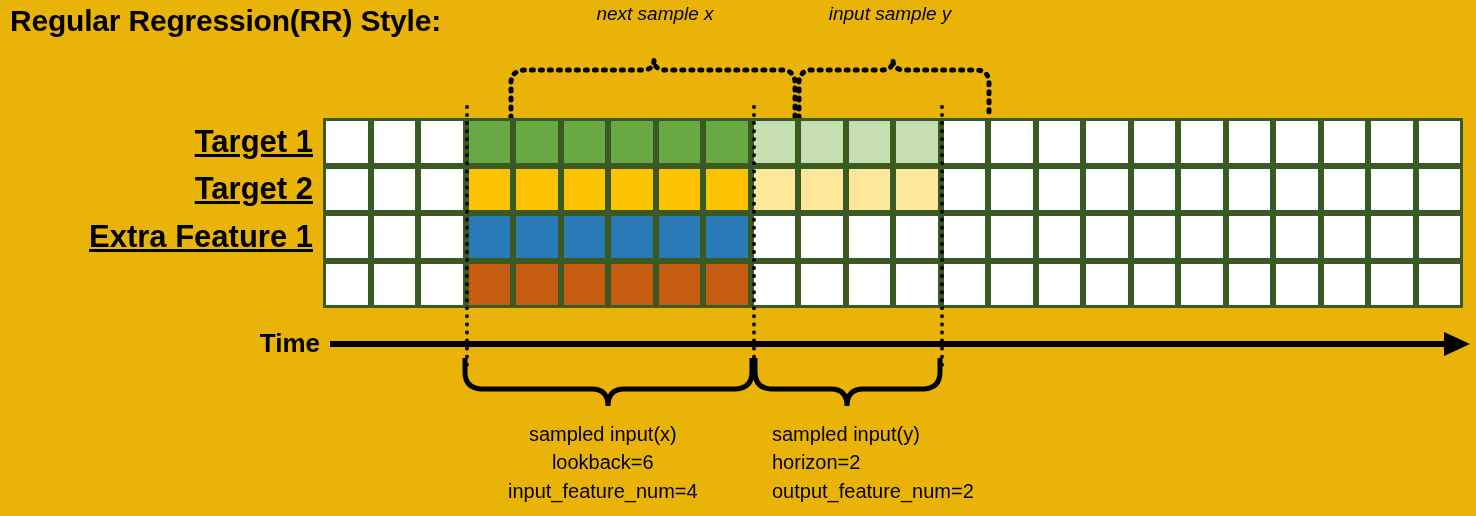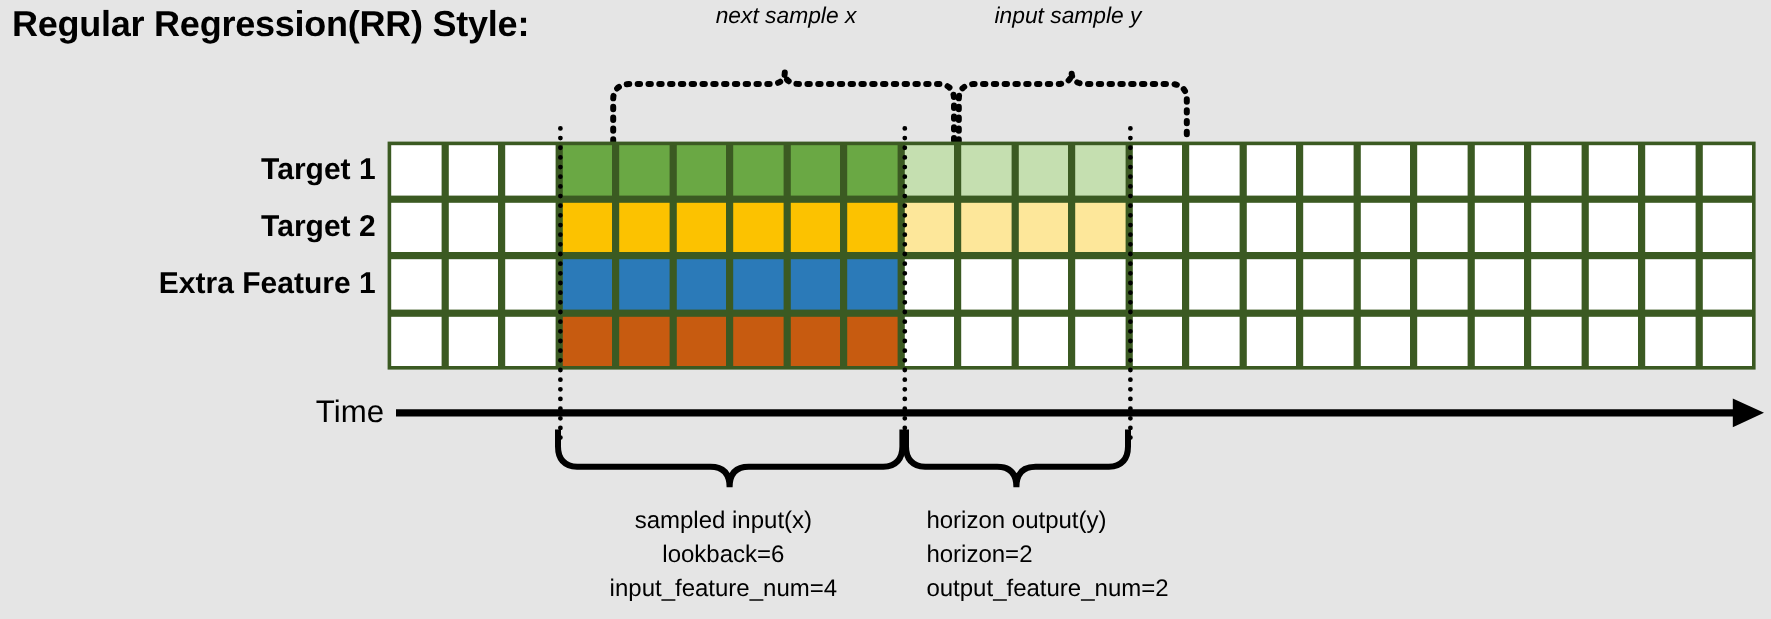--- a/index.html
+++ b/index.html
@@ -7,21 +7,21 @@
     padding: 0;
     background: #ffffff;
   }
   body {
     font-family: "Liberation Sans", sans-serif;
   }
   #canvas {
     position: relative;
     width: 1476px;
     height: 516px;
-    background: #e5e5e5;
+    background: #eab308;
     overflow: hidden;
   }
 
   
   #title {
     position: absolute;
     left: 10px;
     top: 4px;
     font-size: 30px;
     font-weight: bold;
@@ -42,26 +42,27 @@
   }
   #label-next-x { left: 530px; top: 3px; width: 250px; }
   #label-next-y { left: 790px; top: 3px; width: 200px; }
 
   
   .row-label {
     position: absolute;
     right: 0;
     width: 100%;
     text-align: right;
-    font-size: 25px;
+    font-size: 31px;
     font-weight: bold;
     color: #000000;
     white-space: nowrap;
     padding-right: 10px;
     box-sizing: border-box;
+    text-decoration: underline;
   }
   #row-labels {
     position: absolute;
     left: 0px;
     top: 118px;
     width: 323px;
     height: 190px;
   }
   .row-label-slot {
     position: absolute;
@@ -97,21 +98,21 @@
   }
 
   
   #time-label {
     position: absolute;
     left: 150px;
     top: 328px;
     width: 170px;
     text-align: right;
     font-size: 26px;
-    font-weight: normal;
+    font-weight: bold;
     color: #000000;
   }
   #time-arrow {
     position: absolute;
     left: 330px;
     top: 330px;
     width: 1140px;
     height: 30px;
   }
 
@@ -293,18 +294,18 @@
 
     <path d="M 755,8 L 755,22 Q 755,38 771,39 L 831,39 Q 847,39 847,56 Q 847,39 863,39 L 924,39 Q 940,38 940,22 L 940,8" fill="none" stroke="#000000" stroke-width="5" stroke-linecap="butt"></path>
   </svg>
 
   <div class="caption" id="caption-input">
     <div>sampled input(x)</div>
     <div>lookback=6</div>
     <div>input_feature_num=4</div>
   </div>
   <div class="caption" id="caption-output">
-    <div>horizon output(y)</div>
+    <div>sampled input(y)</div>
     <div>horizon=2</div>
     <div>output_feature_num=2</div>
   </div>
 
 </div>
 
 </body></html>

